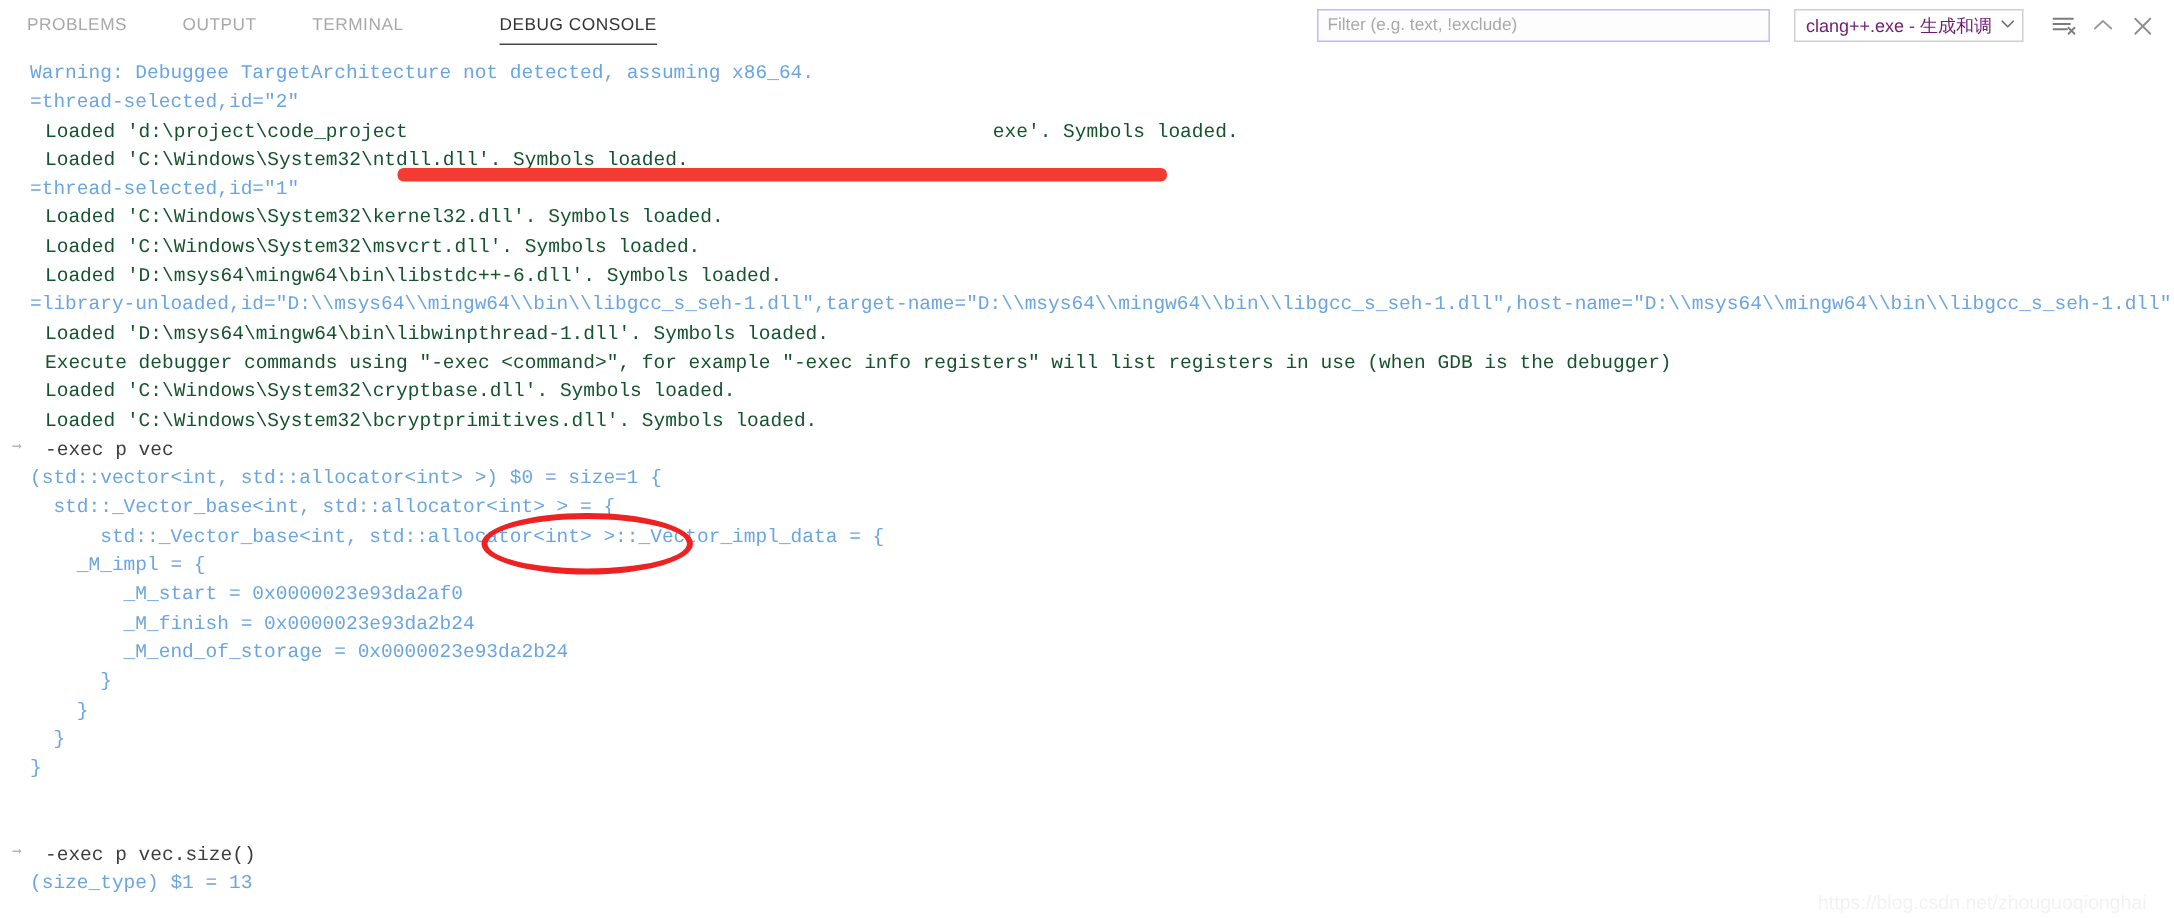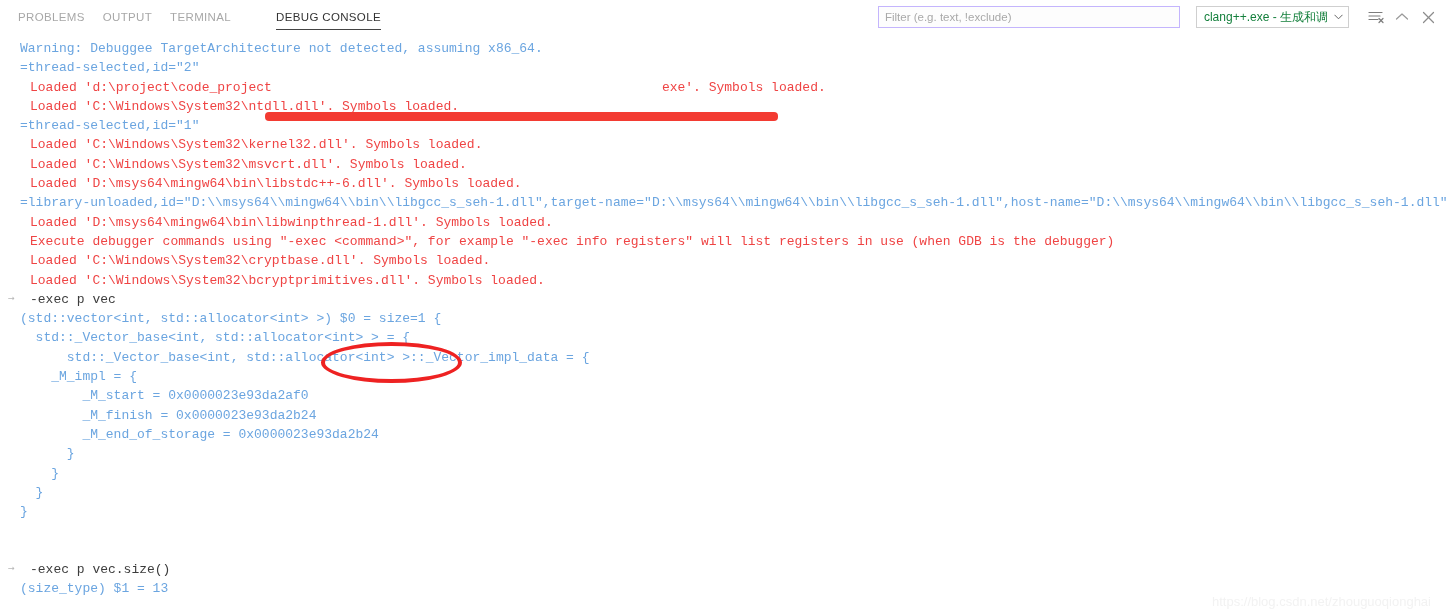--- a/index.html
+++ b/index.html
@@ -23,21 +23,21 @@
     align-items: center;
     background: #ffffff;
     border-bottom: 1px solid #ffffff;
   }
 
   .tabs {
     display: flex;
     align-items: center;
     height: 34px;
     padding-left: 18px;
-    gap: 18px;
+    gap: 37px;
   }
 
   .tab {
     position: relative;
     font-size: 11.5px;
     letter-spacing: 0.35px;
     color: #a8a8a8;
     line-height: 34px;
     height: 34px;
     cursor: pointer;
@@ -87,21 +87,21 @@
 
   .session-select {
     height: 22px;
     box-sizing: border-box;
     border: 1px solid #cfcfcf;
     background: #ffffff;
     display: flex;
     align-items: center;
     padding: 0 5px 0 7px;
     font-size: 12px;
-    color: #15803d;
+    color: #701a75;
     cursor: pointer;
     max-width: 166px;
     white-space: nowrap;
     overflow: hidden;
     margin-right: 14px;
   }
   .session-label {
     overflow: hidden;
     text-overflow: clip;
     white-space: nowrap;
@@ -138,21 +138,21 @@
   }
 
   .line {
     position: relative;
     white-space: pre;
     padding-left: 30px;
     height: 19.3px;
     color: #4a4a4a;
   }
   .line.blue   { color: #6ba5e0; padding-left: 20px; }
-  .line.tan    { color: #ef4444; }
+  .line.tan    { color: #14532d; }
   .line.dark   { color: #3c3c3c; }
   .line.blank  { height: 19.3px; }
 
   .arrow-gutter {
     position: absolute;
     left: 8px;
     top: 0;
     width: 14px;
     color: #b8b8b8;
     font-size: 11px;

